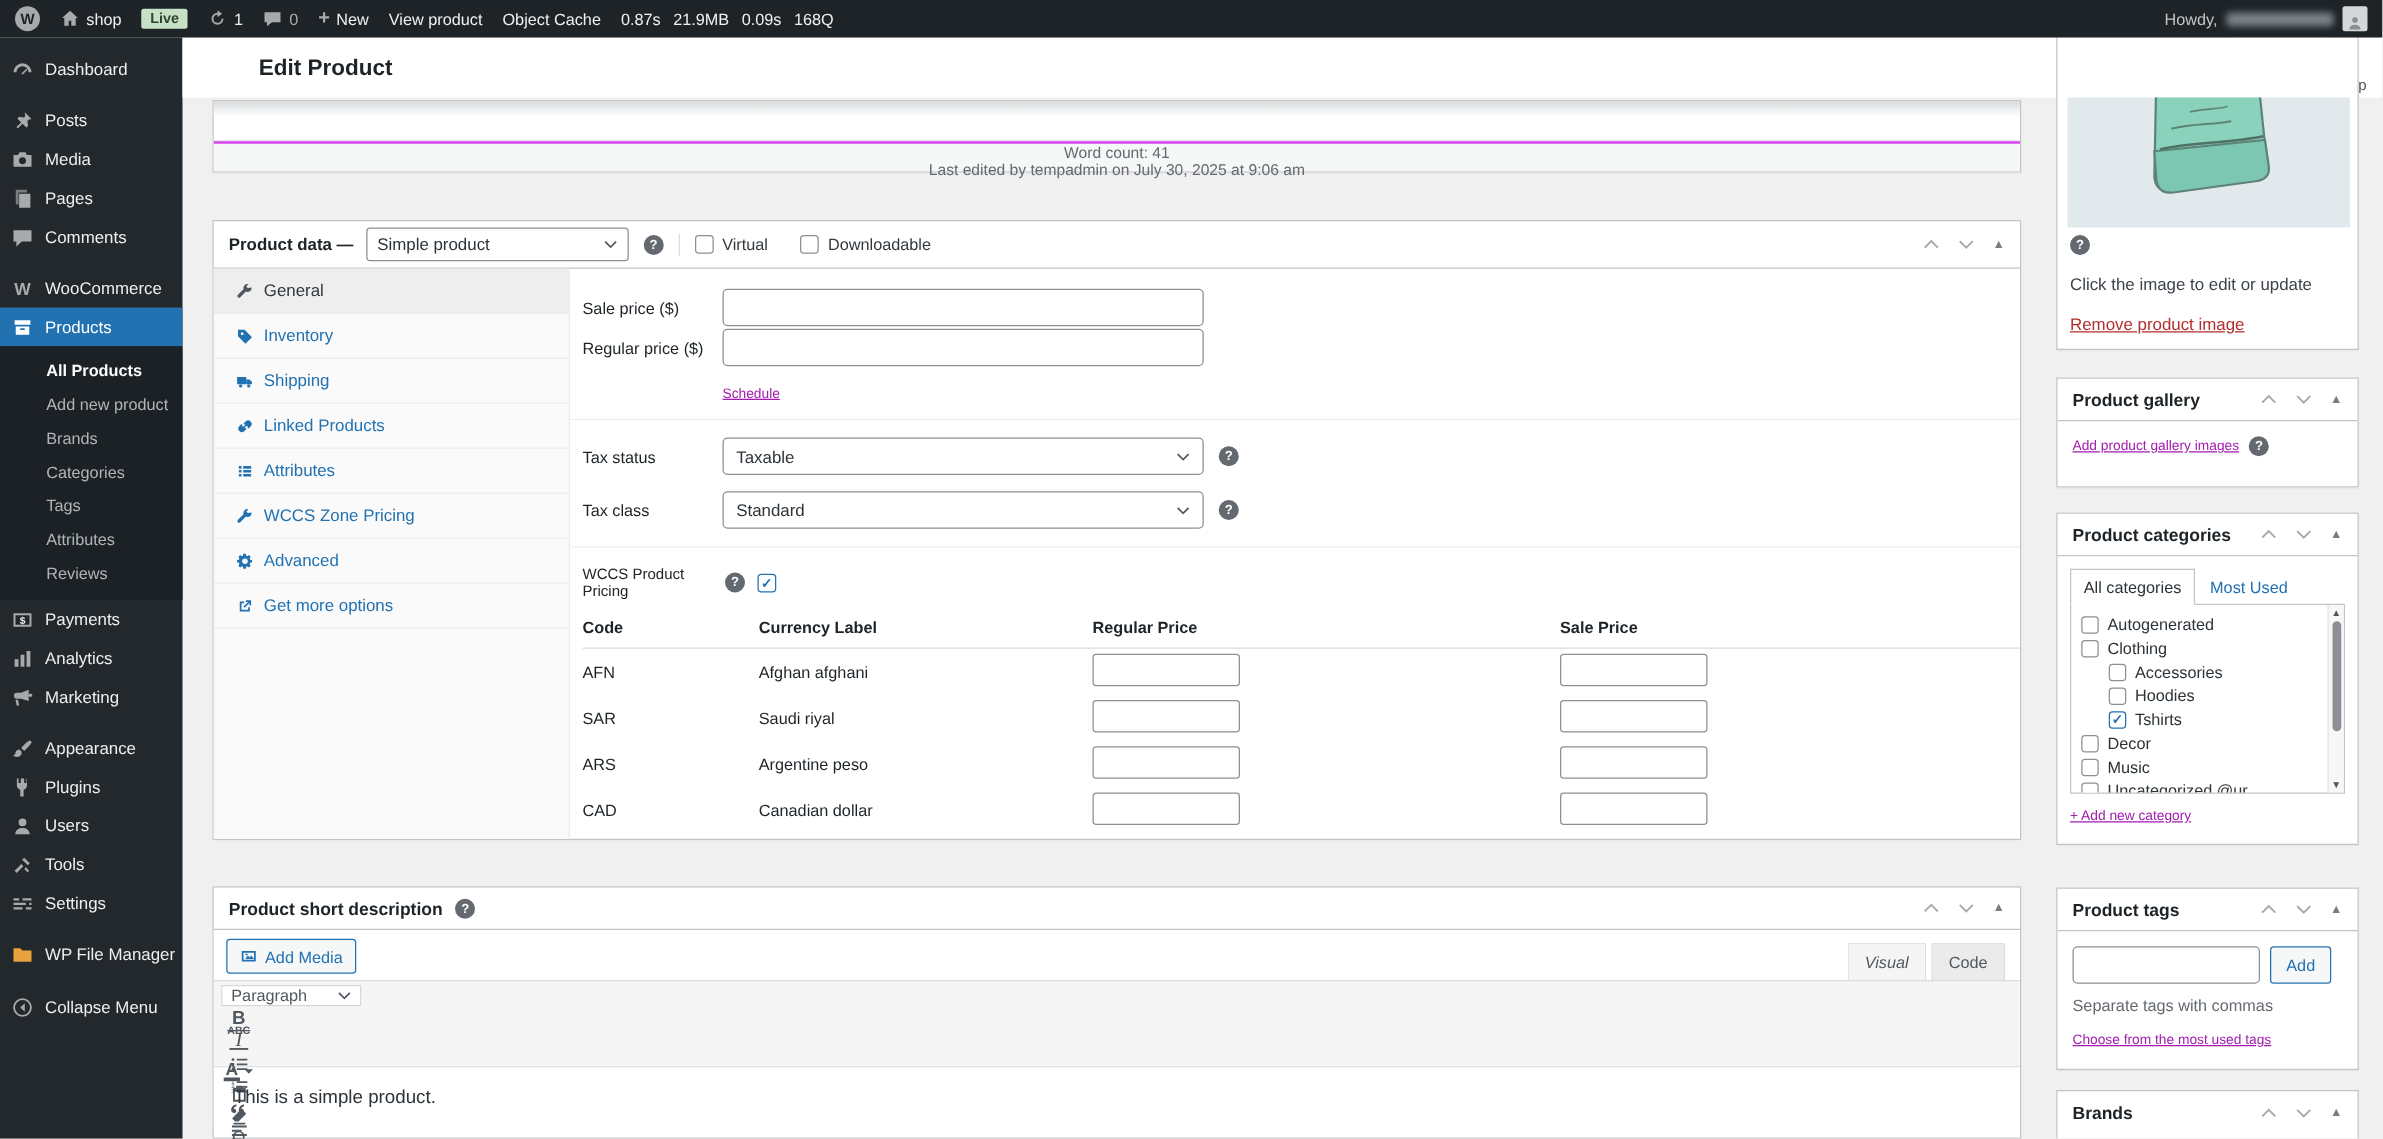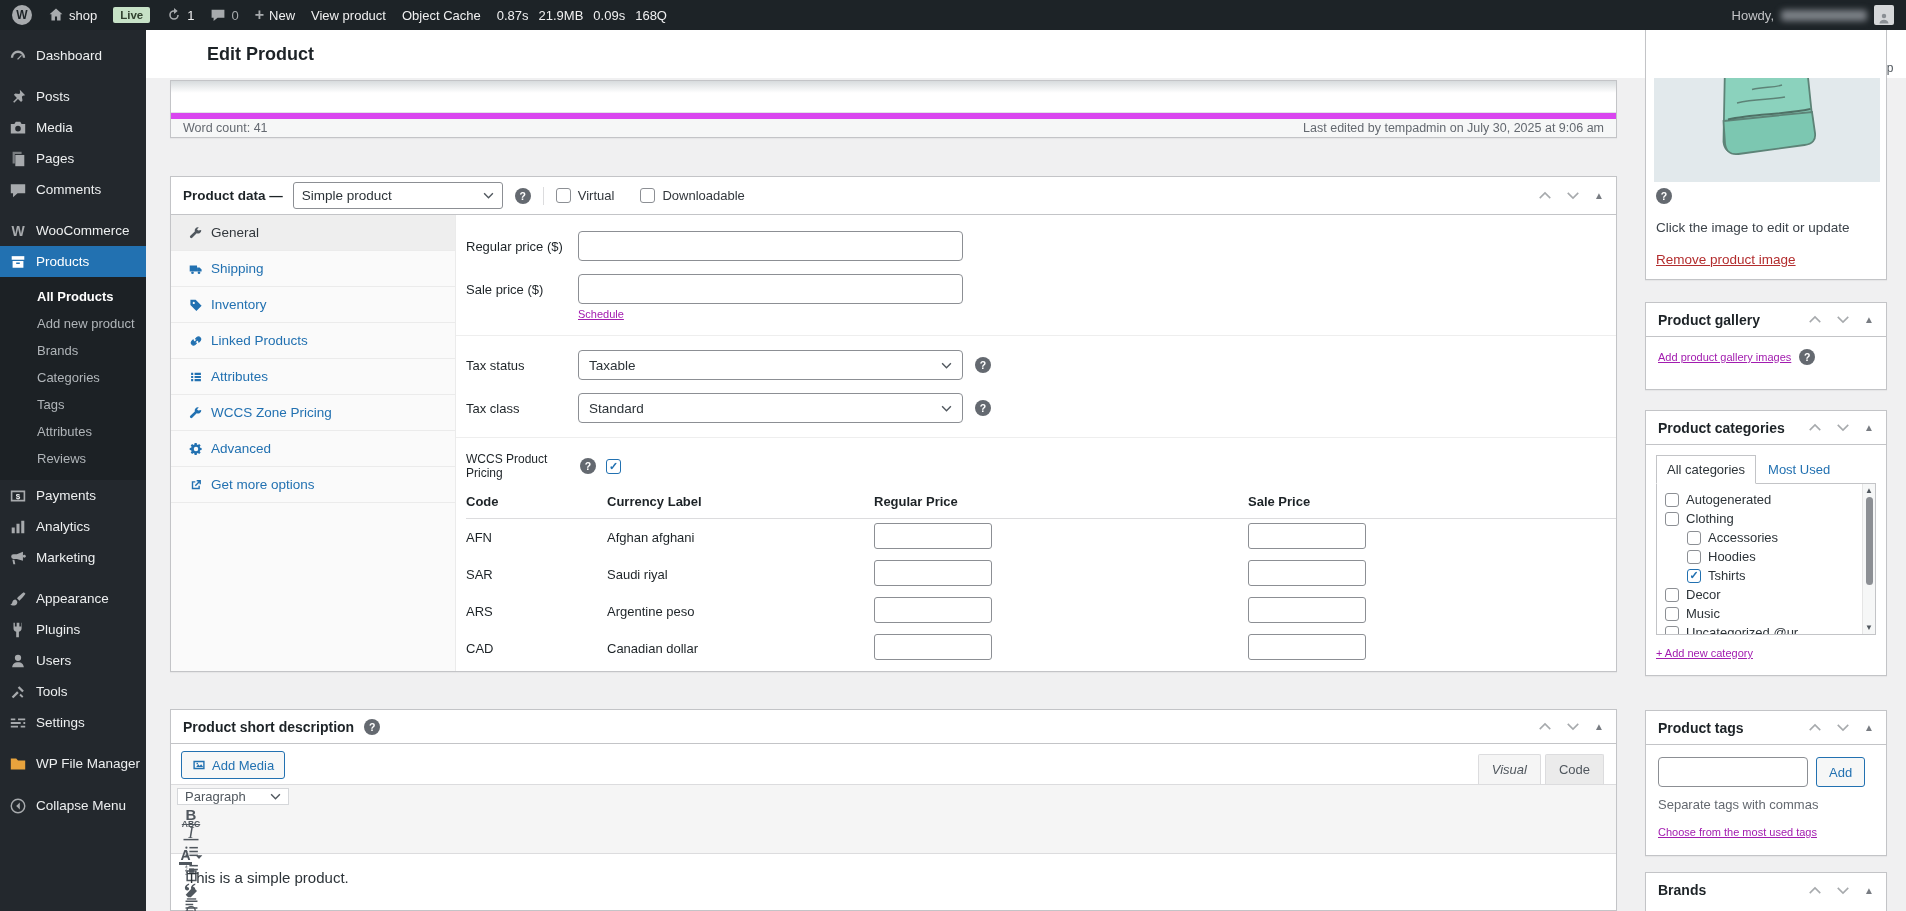--- a/index.html
+++ b/index.html
@@ -48,21 +48,21 @@
   .panel-hd { display:flex; align-items:center; height:34px; padding:0 12px; border-bottom:1px solid #c3c4c7; }
   .panel-title { font-size:14px; font-weight:bold; color:#1d2327; }
   .hd-controls { margin-left:auto; display:flex; align-items:center; gap:14px; color:#a7aaad; }
   .hd-controls svg { width:14px; height:9px; stroke:#a7aaad; fill:none; cursor:pointer; }
   .toggle-tri { font-size:10px; color:#787c82; cursor:pointer; }
 
   
   .editor-frag { left:170px; top:80px; width:1447px; height:58px; }
   .frag-shadow { height:12px; background:linear-gradient(#d7dbdd,#ffffff); }
   .frag-row { height:20px; border-bottom:1px solid #e2e4e7; }
-  .frag-status { height:24px; background:#f6f7f7; border-top:6px solid #d946ef; display:flex; align-items:center; justify-content:space-between; padding:0 12px; color:#646970; font-size:12.5px; }
+  .frag-status { height:24px; background:#f6f7f7; border-top:2px solid #d946ef; display:flex; align-items:center; justify-content:space-between; padding:0 12px; color:#646970; font-size:12.5px;flex-direction:column; }
 
   
   .product-data { left:170px; top:176px; width:1447px; height:496px; display:flex; flex-direction:column; }
   .pd-head { display:flex; align-items:center; height:38px; padding:0 12px; border-bottom:1px solid #c3c4c7; }
   .pd-title { font-weight:bold; font-size:13.5px; }
   .pd-select { margin-left:10px; width:210px; height:27px; border:1px solid #8c8f94; border-radius:3px; background:#fff; display:flex; align-items:center; padding:0 8px; font-size:13.5px; color:#2c3338; cursor:pointer; }
   .pd-select .chev { margin-left:auto; }
   .chev svg { width:11px; height:7px; stroke:#50575e; fill:none; display:block; }
   .help-dot { width:16px; height:16px; border-radius:50%; background:#646970; color:#fff; font-size:10.5px; font-weight:bold; display:inline-flex; align-items:center; justify-content:center; cursor:pointer; flex:none; }
   .vdiv { width:1px; height:18px; background:#dcdcde; margin:0 12px; }
@@ -394,34 +394,34 @@
     <div class="pd-body">
       <div class="pd-tabs">
         <div class="pd-tab active">
           <svg viewBox="0 0 20 20">
               <path d="M17.5 5.8A4.6 4.6 0 0 1 11 10.4L4.6 16.8a1.9 1.9 0 0 1-2.7-2.7L8.3 7.7A4.6 4.6 0 0 1 14 2l-2.6 2.6 1.8 1.8z"></path>
             </svg>
           <span>General</span>
         </div>
         <div class="pd-tab">
           <svg viewBox="0 0 20 20">
+              <path fill-rule="evenodd" d="M2 10V2.5h7.5l8.5 8.5-7.5 7.5zm4.8-4.5a1.6 1.6 0 1 0 .01 0z"></path>
+            </svg>
+          <span>Inventory</span>
+        </div>
+        <div class="pd-tab">
+          <svg viewBox="0 0 20 20">
               <path d="M1 5h10.5v8.5H1z"></path>
               <path d="M11.5 8h3.6L18 10.8v2.7h-6.5z"></path>
               <circle cx="5" cy="15.3" r="1.9"></circle>
               <circle cx="14.3" cy="15.3" r="1.9"></circle>
             </svg>
           <span>Shipping</span>
         </div>
         <div class="pd-tab">
-          <svg viewBox="0 0 20 20">
-              <path fill-rule="evenodd" d="M2 10V2.5h7.5l8.5 8.5-7.5 7.5zm4.8-4.5a1.6 1.6 0 1 0 .01 0z"></path>
-            </svg>
-          <span>Inventory</span>
-        </div>
-        <div class="pd-tab">
           <svg viewBox="0 0 20 20" fill="none" stroke="#2271b1" stroke-width="1.8" stroke-linecap="round">
               <path d="M8.5 11.5l3-3M6 8.5l-2 2a3.2 3.2 0 0 0 4.5 4.5l2-2M14 11.5l2-2A3.2 3.2 0 0 0 11.5 5l-2 2"></path>
             </svg>
           <span>Linked Products</span>
         </div>
         <div class="pd-tab">
           <svg viewBox="0 0 20 20">
               <path d="M3 4h3v3H3zM8 4h9v3H8zM3 8.5h3v3H3zM8 8.5h9v3H8zM3 13h3v3H3zM8 13h9v3H8z"></path>
             </svg>
           <span>Attributes</span>
@@ -439,26 +439,26 @@
           <span>Advanced</span>
         </div>
         <div class="pd-tab">
           <svg viewBox="0 0 20 20">
               <path d="M9 4.5H4V16h11.5v-5h-2v3H6V6.5h3zM11 3h6v6h-2V6.4l-5.3 5.3-1.4-1.4L13.6 5H11z"></path>
             </svg>
           <span>Get more options</span>
         </div>
       </div>
       <div class="pd-content">
+        <div class="field-row" style="margin-bottom:2px;">
+          <span class="field-label">Sale price ($)</span>
+          <div class="txt-input"></div>
+        </div>
         <div class="field-row">
           <span class="field-label">Regular price ($)</span>
-          <div class="txt-input"></div>
-        </div>
-        <div class="field-row" style="margin-bottom:2px;">
-          <span class="field-label">Sale price ($)</span>
           <div class="txt-input"></div>
         </div>
         <div class="sched-link"><span class="link">Schedule</span></div>
         <div class="pd-divider"></div>
         <div class="field-row">
           <span class="field-label">Tax status</span>
           <div class="sel-input">
             <span>Taxable</span>
             <span class="chev">
                 <svg viewBox="0 0 12 8">

